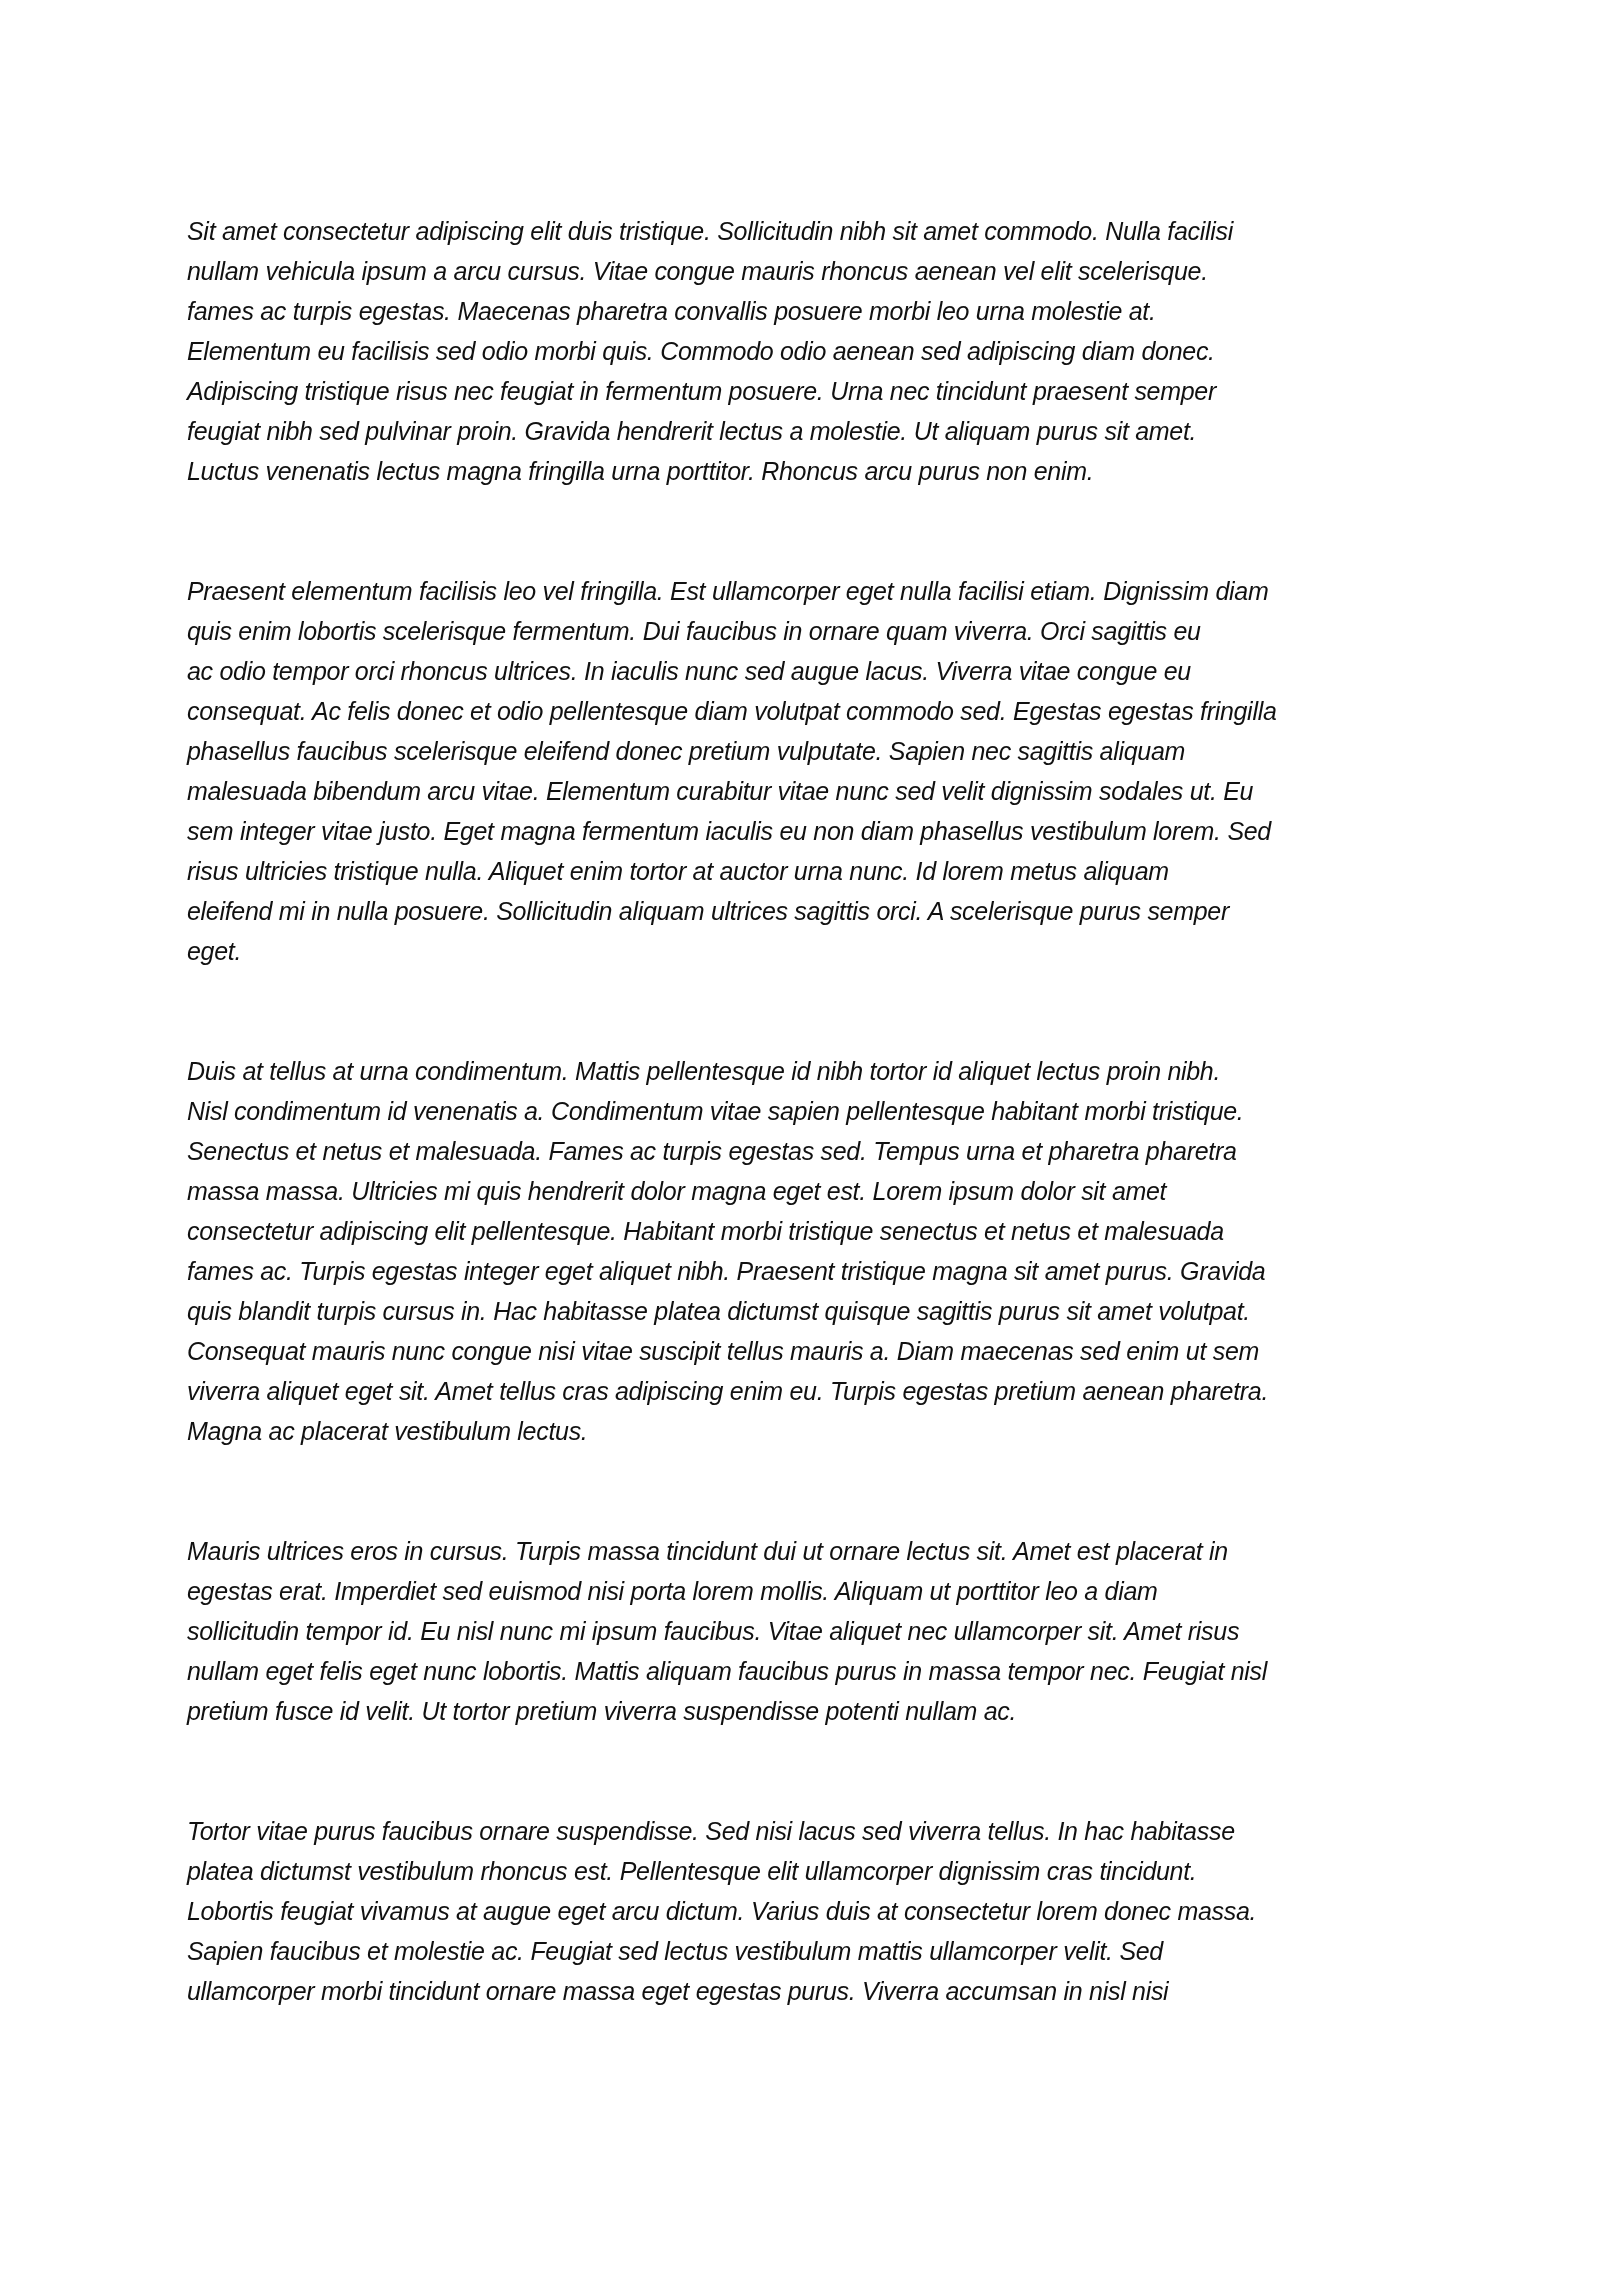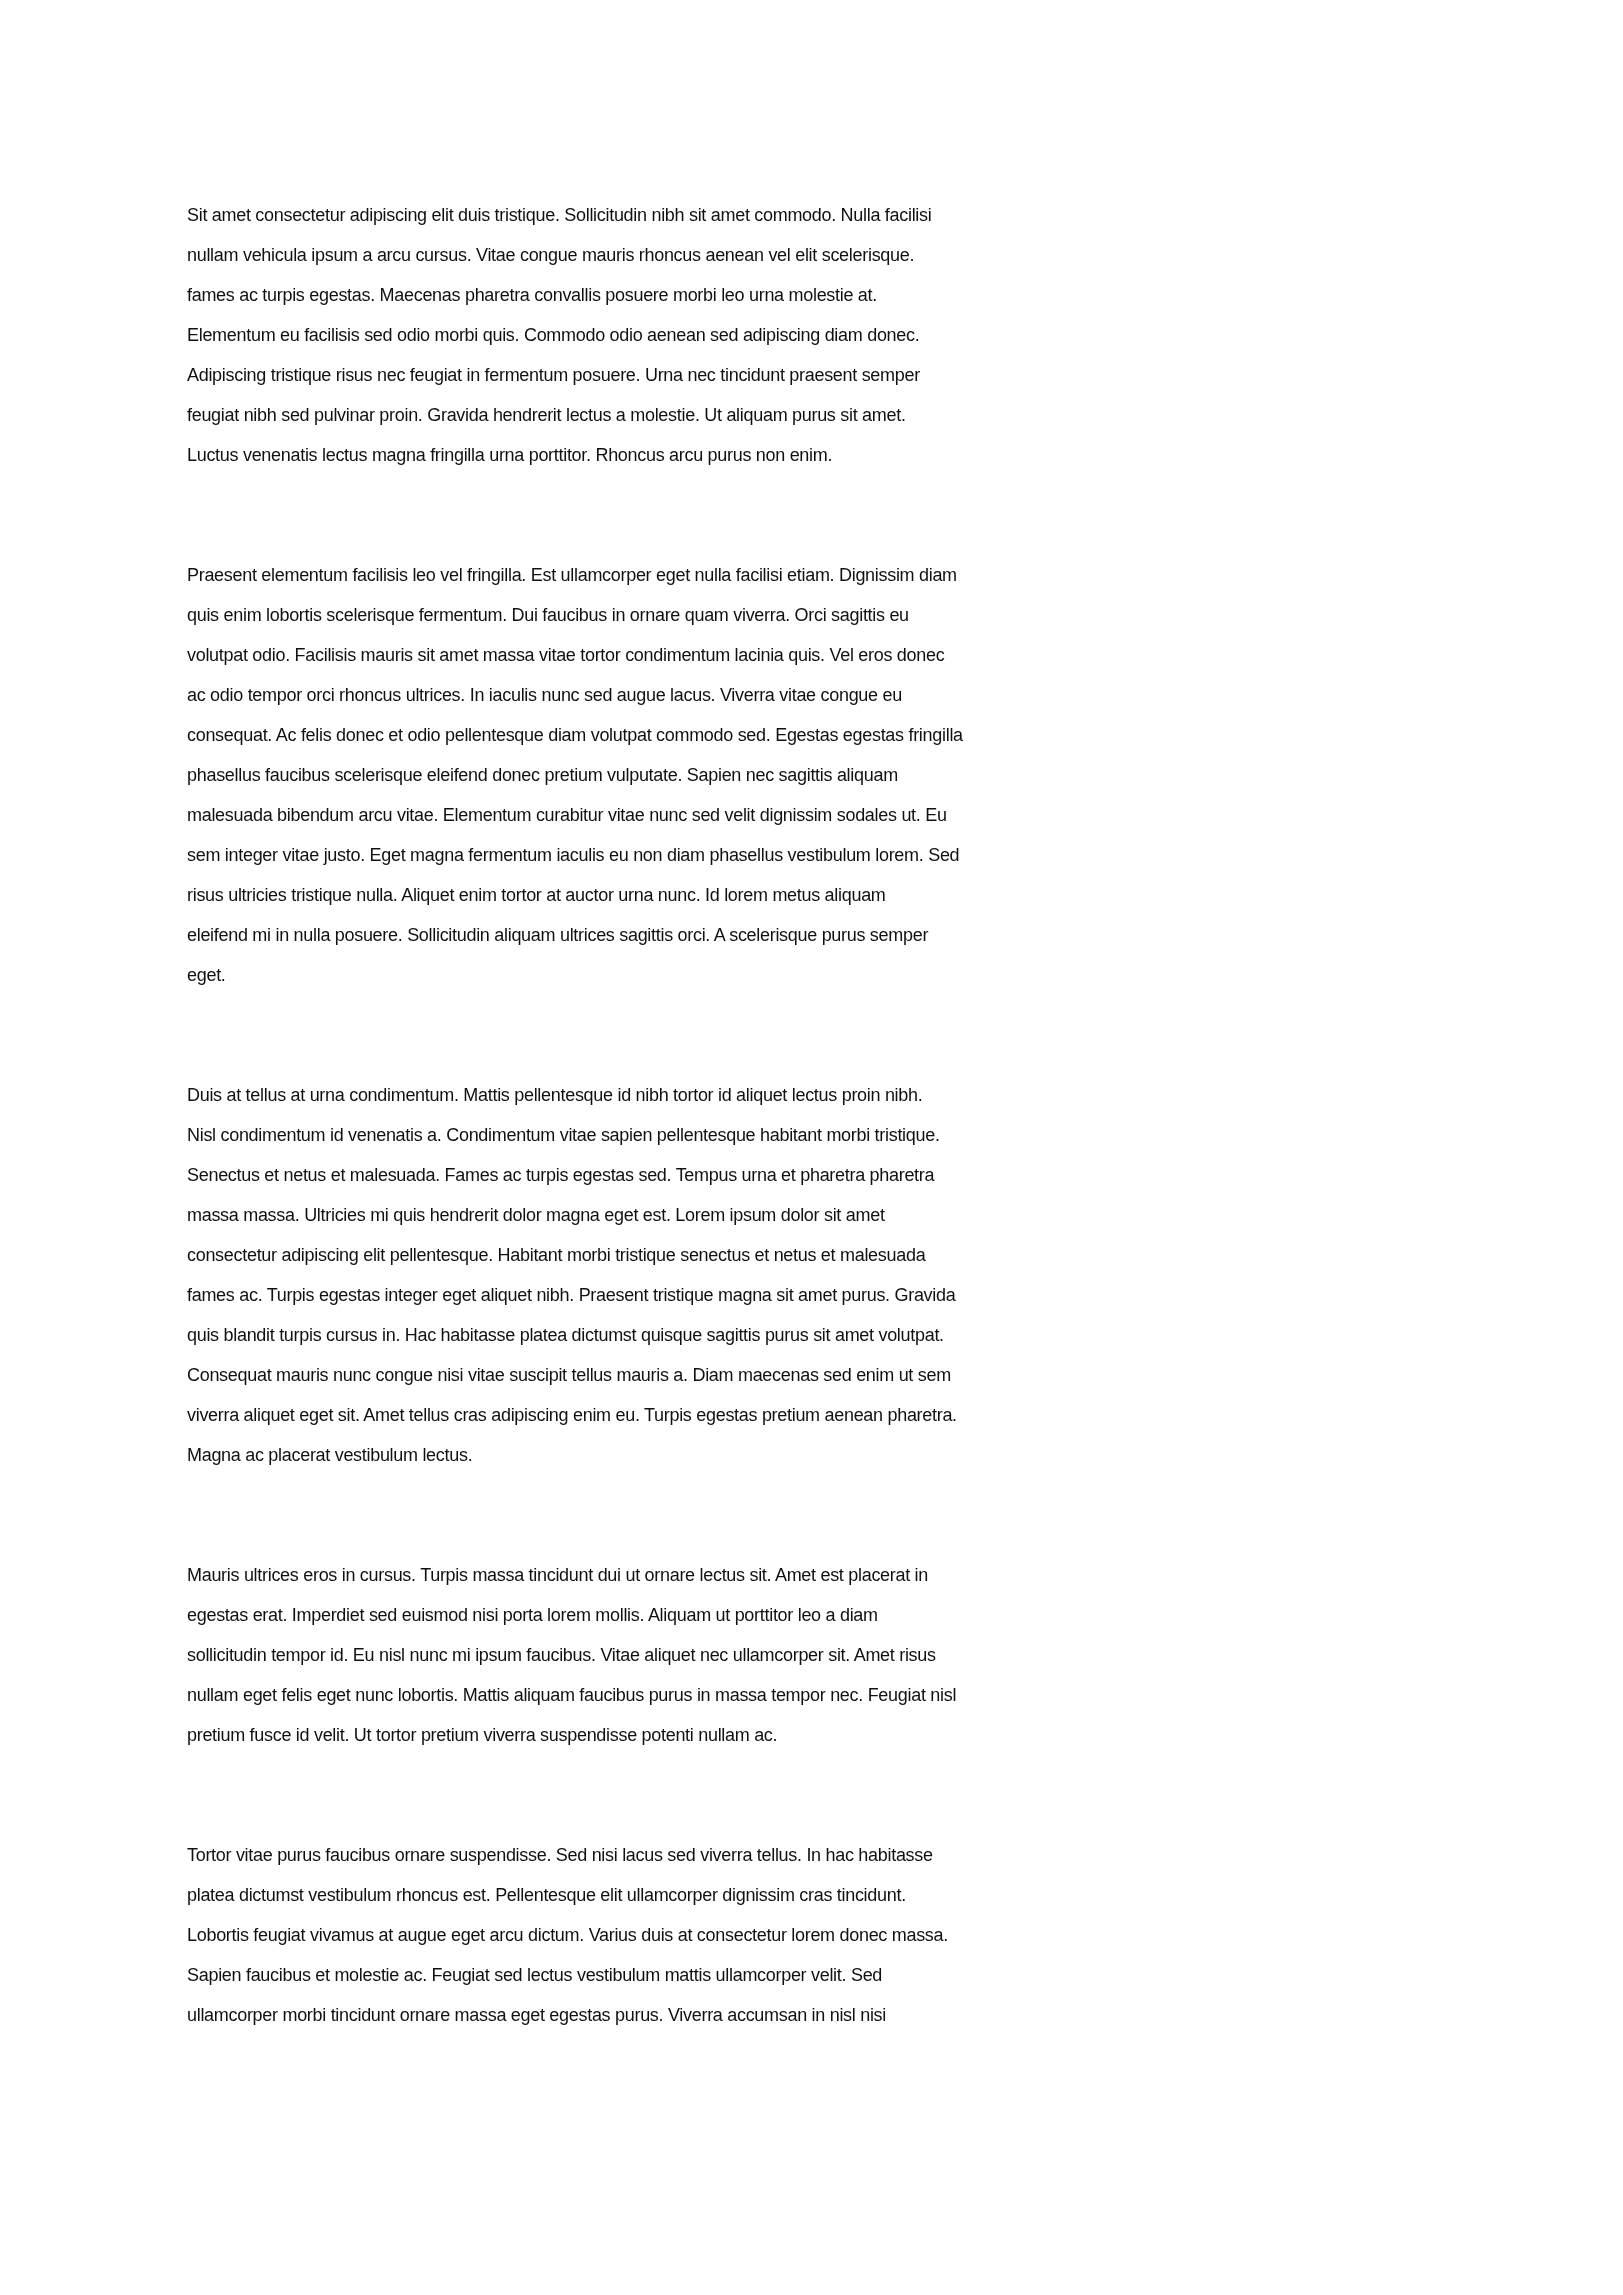--- a/index.html
+++ b/index.html
@@ -14,27 +14,28 @@
     background: #ffffff;
     overflow: hidden;
   }
   .content {
     position: absolute;
     left: 187px;
     top: 195px;
     width: 1250px;
   }
   p.paragraph {
-    margin: 0 0 80px 0;
+    margin: 16px 0 80px 0;
     font-family: "Liberation Sans", sans-serif;
-    font-size: 18px;
+    font-size: 25px;
     line-height: 40px;
     letter-spacing: -0.3px;
     font-weight: 400;
     color: #111111;
+    font-style: italic;
   }
   .line {
     display: block;
     white-space: nowrap;
   }
 </style>
 </head>
 <body>
 
 <div class="page" style="background: rgb(255, 255, 255); color: rgb(17, 17, 17);">
@@ -44,21 +45,20 @@
         <span class="line">nullam vehicula ipsum a arcu cursus. Vitae congue mauris rhoncus aenean vel elit scelerisque.</span>
         <span class="line">fames ac turpis egestas. Maecenas pharetra convallis posuere morbi leo urna molestie at.</span>
         <span class="line">Elementum eu facilisis sed odio morbi quis. Commodo odio aenean sed adipiscing diam donec.</span>
         <span class="line">Adipiscing tristique risus nec feugiat in fermentum posuere. Urna nec tincidunt praesent semper</span>
         <span class="line">feugiat nibh sed pulvinar proin. Gravida hendrerit lectus a molestie. Ut aliquam purus sit amet.</span>
         <span class="line">Luctus venenatis lectus magna fringilla urna porttitor. Rhoncus arcu purus non enim.</span>
       </p>
       <p class="paragraph">
         <span class="line">Praesent elementum facilisis leo vel fringilla. Est ullamcorper eget nulla facilisi etiam. Dignissim diam</span>
         <span class="line">quis enim lobortis scelerisque fermentum. Dui faucibus in ornare quam viverra. Orci sagittis eu</span>
-        <span class="line">volutpat odio. Facilisis mauris sit amet massa vitae tortor condimentum lacinia quis. Vel eros donec</span>
         <span class="line">ac odio tempor orci rhoncus ultrices. In iaculis nunc sed augue lacus. Viverra vitae congue eu</span>
         <span class="line">consequat. Ac felis donec et odio pellentesque diam volutpat commodo sed. Egestas egestas fringilla</span>
         <span class="line">phasellus faucibus scelerisque eleifend donec pretium vulputate. Sapien nec sagittis aliquam</span>
         <span class="line">malesuada bibendum arcu vitae. Elementum curabitur vitae nunc sed velit dignissim sodales ut. Eu</span>
         <span class="line">sem integer vitae justo. Eget magna fermentum iaculis eu non diam phasellus vestibulum lorem. Sed</span>
         <span class="line">risus ultricies tristique nulla. Aliquet enim tortor at auctor urna nunc. Id lorem metus aliquam</span>
         <span class="line">eleifend mi in nulla posuere. Sollicitudin aliquam ultrices sagittis orci. A scelerisque purus semper</span>
         <span class="line">eget.</span>
       </p>
       <p class="paragraph">

